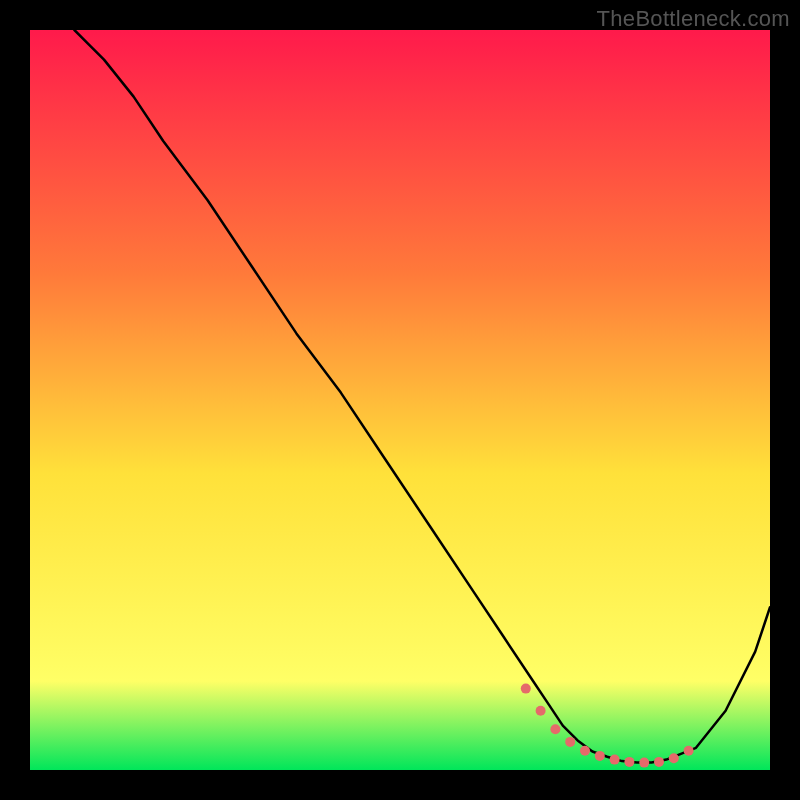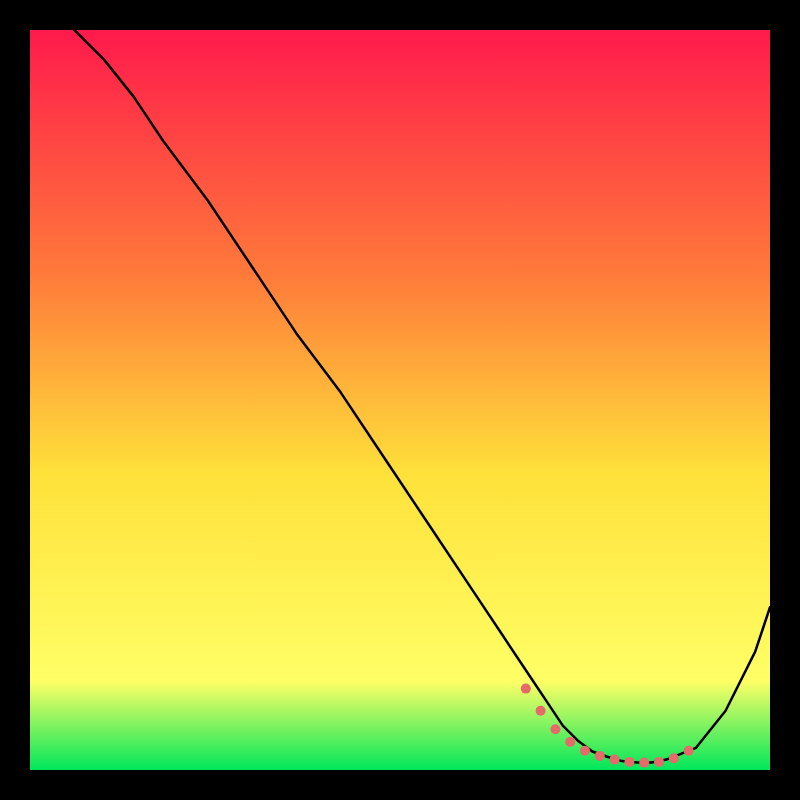--- a/index.html
+++ b/index.html
@@ -28,20 +28,21 @@
     user-select: none;
   }
   svg {
     display: block;
   }
 </style>
 </head>
 <body>
 
 <div class="chart-wrapper">
+  <div class="watermark">TheBottleneck.com</div>
 
   <svg width="800" height="800" viewBox="0 0 800 800">
     <defs>
       <linearGradient id="bg-grad" x1="0" y1="0" x2="0" y2="1">
         <stop id="g0" offset="0%" stop-color="#ff1a4b"></stop>
         <stop id="g1" offset="33%" stop-color="#ff7a3a"></stop>
         <stop id="g2" offset="60%" stop-color="#ffe13a"></stop>
         <stop id="g3" offset="88%" stop-color="#ffff66"></stop>
         <stop id="g4" offset="100%" stop-color="#00e65a"></stop>
       </linearGradient>

